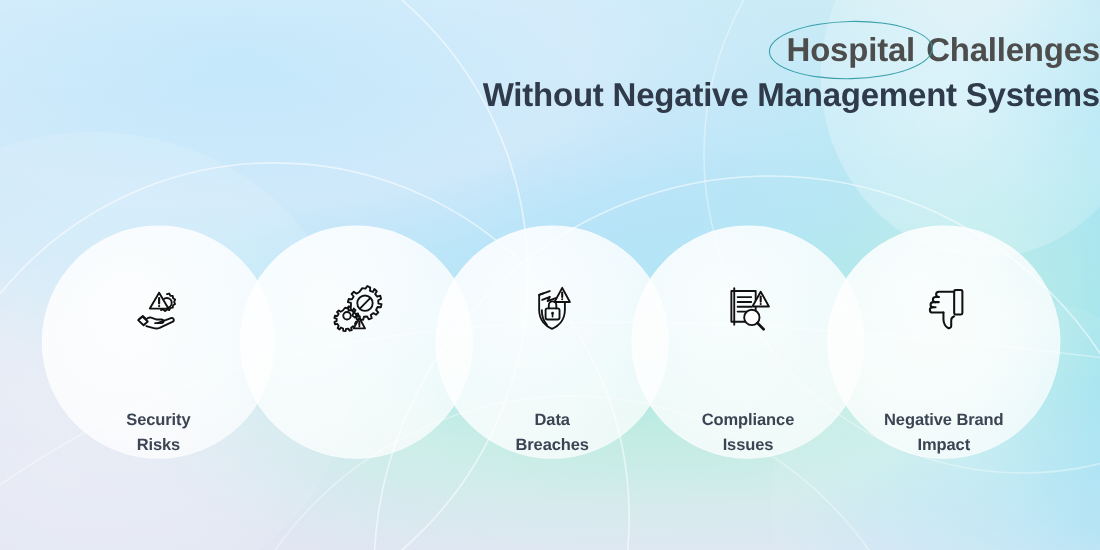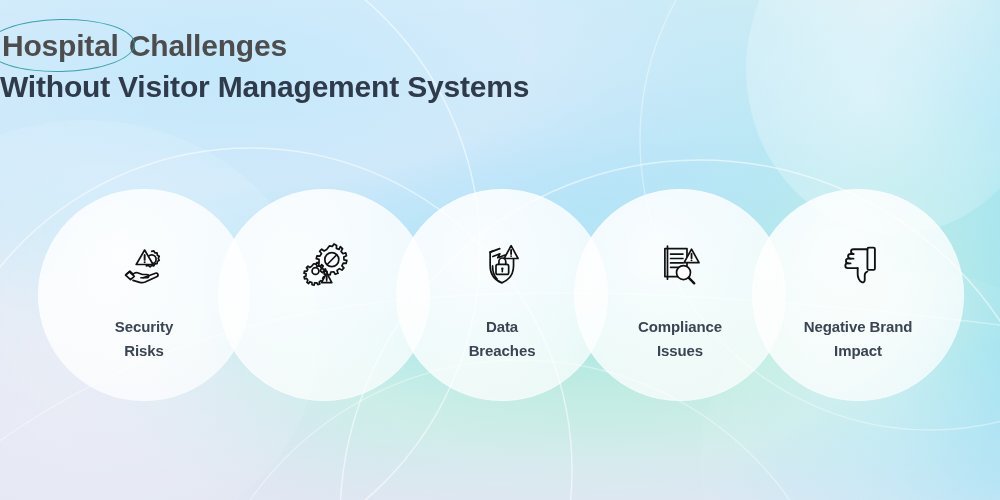--- a/index.html
+++ b/index.html
@@ -65,21 +65,21 @@
     background:radial-gradient(circle at 45% 40%, rgba(255,255,255,0.26) 0%, rgba(255,255,255,0) 72%);
   }
 
   
   .arcs { position:absolute; inset:0; pointer-events:none; }
 
   
   .title-block {
     position:absolute;
     top:28px; left:0; right:0;
-    text-align:left;
+    text-align:right;
     z-index:6;
   }
   .title-l1 {
     position:relative;
     display:inline-block;
     font-size:30px;
     font-weight:700;
     letter-spacing:-0.2px;
     color:#4d4d4d;
     line-height:1.22;
@@ -108,31 +108,31 @@
   
   .circles {
     position:absolute;
     left:0; right:0;
     top:189px;
     height:212px;
     z-index:4;
   }
   .circle {
     position:absolute;
-    top:0;
+    top:16px;
     width:212px;
     height:212px;
     border-radius:50%;
     background:
       radial-gradient(circle at 40% 32%, rgba(255,255,255,0.93) 0%, rgba(255,255,255,0.80) 55%, rgba(255,255,255,0.62) 100%);
     box-shadow:0 0 0 1px rgba(255,255,255,0.32) inset;
     display:flex;
     flex-direction:column;
     align-items:center;
-    justify-content:flex-start;
+    justify-content:space-between;
     padding-top:48px;
   }
   .circle .icon {
     width:56px; height:56px;
     display:flex; align-items:center; justify-content:center;
   }
   .circle .icon svg { width:52px; height:52px; display:block; }
   .circle .label {
     margin-top:22px;
     font-size:15px;
@@ -165,21 +165,21 @@
     </g>
     <g fill="none" stroke="#ffffff" stroke-opacity="0.38" stroke-width="1.4">
       <circle cx="930" cy="140" r="290"></circle>
       <circle cx="520" cy="690" r="330"></circle>
       <path d="M -40 470 C 180 300, 420 250, 1040 330"></path>
     </g>
   </svg>
 
   <div class="title-block">
     <div class="title-l1"><span class="hl"><span class="ellipse"></span><span>Hospital</span></span><span> Challenges</span></div>
-    <div class="title-l2">Without Visitor Management Systems</div>
+    <div class="title-l2">Without Negative Management Systems</div>
   </div>
 
   <div class="circles">
 
     <div class="circle" style="left:38px;">
       <span class="icon">
         <svg viewBox="0 0 64 64" fill="none" stroke="#111" stroke-width="2.1" stroke-linecap="round" stroke-linejoin="round">
           <path d="M41.5 15.2l2.6-.6 1.3 2.4 2.7.2.3 2.7 2.3 1.4-1.1 2.5 1.1 2.5-2.3 1.4-.3 2.7-2.7.2-1.3 2.4-2.6-.6-2 1.8-2-1.8-2.6.6"></path>
           <circle cx="41.5" cy="25" r="5.4"></circle>
           <path d="M32.8 13.6L22.4 31.4h20.8z" fill="#fff"></path>

